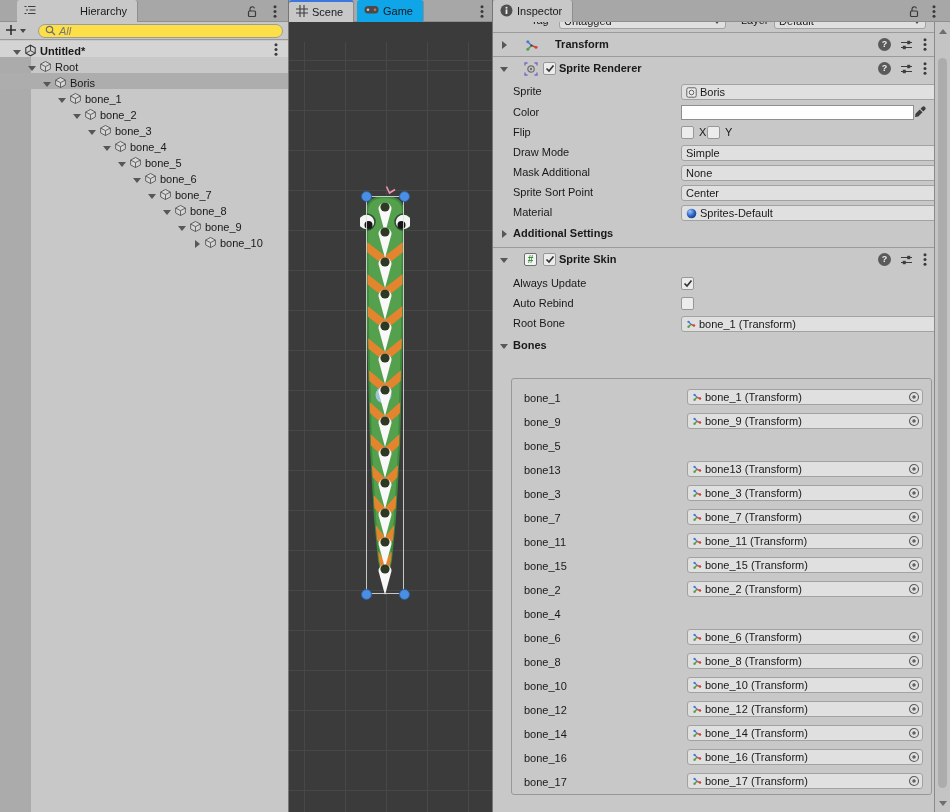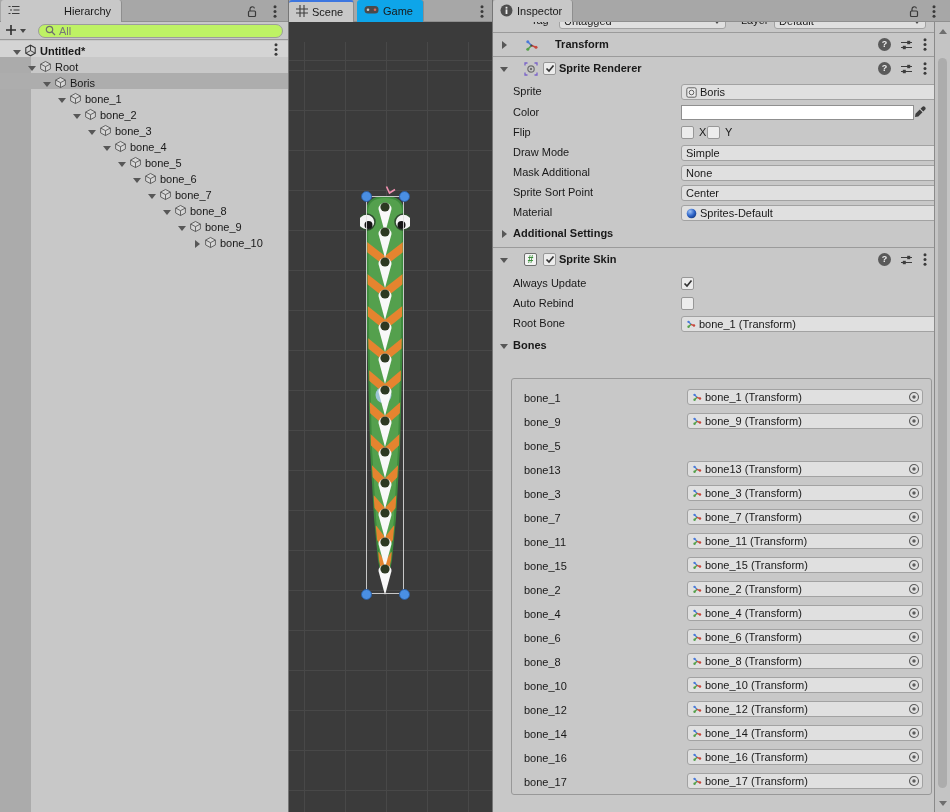--- a/index.html
+++ b/index.html
@@ -15,21 +15,21 @@
   .tabbar { position: absolute; top:0; left:0; right:0; height: 22px; background:#A7A7A7; border-bottom:1px solid #8F8F8F; }
   .tab { position:absolute; top:0; height:22px; display:flex; align-items:center; gap:4px; padding:0 10px 0 7px; background:#C8C8C8; border-right:1px solid #8E8E8E; border-radius:3px 3px 0 0; }
   .tab.inactive { background:#0ea5e9; }
   .tab.focused { border-top:2px solid #3C76E0; }
   .tabbar .bar-ico { position:absolute; top:4px; width:14px; height:14px; display:flex; align-items:center; justify-content:center; }
 
   
   .hierarchy { left:0; width:288px; background:#C8C8C8; }
   .h-toolbar { position:absolute; top:22px; left:0; right:0; height:18px; background:#C8C8C8; border-bottom:1px solid #9A9A9A; }
   .plusbtn { position:absolute; left:5px; top:2px; display:flex; align-items:center; gap:3px; height:14px; }
-  .searchbox { position:absolute; left:38px; right:5px; top:2px; height:14px; background:#bef264; border:1px solid #9C9C9C; border-radius:8px; display:flex; align-items:center; padding:0 6px; gap:3px; }
+  .searchbox { position:absolute; left:38px; right:5px; top:2px; height:14px; background:#fde047; border:1px solid #9C9C9C; border-radius:8px; display:flex; align-items:center; padding:0 6px; gap:3px;font-style:italic; }
   .searchbox .ph { color:#787878; }
   .gutter { position:absolute; left:0; top:57px; bottom:0; width:31px; background:#ABABAB; z-index:0; }
   .tree { position:absolute; top:41px; left:0; right:0; z-index:1; }
   .hrow { position:relative; height:16px; display:flex; align-items:flex-end; }
   .hrow.scene-row { background:#D4D4D4; font-weight:bold; }
   .hrow.selected { background:#ADADAD; }
   .hrow .hicon { width:14px; height:13px; flex:none; display:flex; align-items:center; justify-content:center; margin-left:1px; }
   .hrow .hlabel { margin-left:3px; white-space:nowrap; }
   .row-kebab { position:absolute; right:10px; top:2px; }
 
@@ -98,21 +98,21 @@
   .skinbox { display:inline-block; width:13px; height:13px; border:1px solid #6E6E6E; background:#F4F4F4; color:#3C8F3C; font-weight:bold; font-size:10px; line-height:11px; text-align:center; border-radius:2px; }
   .helpico { display:inline-block; width:13px; height:13px; border-radius:50%; background:#5A5A5A; color:#ECECEC; font-size:9px; font-weight:bold; text-align:center; line-height:13px; }
 </style>
 </head>
 <body>
 
 <div class="app">
 
   <section class="panel hierarchy">
     <div class="tabbar">
-      <div class="tab" style="left:1px;gap:44px;">
+      <div class="tab" style="left:17px;gap:44px;">
         <span><svg width="12" height="11" viewBox="0 0 12 11">
               <g stroke="#3D3D3D" stroke-width="1.2" fill="none">
                 <path d="M0.5 1.5h2M4 1.5h7.5M2 5h2M5.5 5h6M0.5 8.5h2M4 8.5h7.5"></path>
               </g>
             </svg></span>
         <span>Hierarchy</span>
       </div>
       <span class="bar-ico" style="left:245px;">
           <svg width="12" height="13" viewBox="0 0 12 13">
             <path d="M4 6V4a2.3 2.3 0 0 1 4.5-.6" fill="none" stroke="#3A3A3A" stroke-width="1.2"></path>
@@ -817,39 +817,20 @@
               </span>
       <span>bone_2 (Transform)</span>
       <span class="picker"><svg width="12" height="12">
                   <circle cx="6" cy="6" r="4.5" fill="none" stroke="#5C5C5C" stroke-width="1.1"></circle>
                   <circle cx="6" cy="6" r="1.7" fill="#5C5C5C"></circle>
                 </svg></span>
     </div>
   </div>
           <div class="bone-row">
     <span class="bone-name">bone_4</span>
-    <div class="objfield bone-field">
-      <span class="fldicon">
-                <svg width="10" height="10" viewBox="0 0 15 14">
-                  <g stroke-width="2" fill="none">
-                    <path d="M7.5 7.5 3.8 3.8" stroke="#4A79D9"></path>
-                    <path d="M7.5 7.5 3.8 11.2" stroke="#55A04B"></path>
-                    <path d="M7.5 7.5 12 9.3" stroke="#C8473C"></path>
-                  </g>
-                  <circle cx="3.8" cy="3.8" r="1.8" fill="#4A79D9"></circle>
-                  <circle cx="3.8" cy="11.2" r="1.8" fill="#55A04B"></circle>
-                  <circle cx="12" cy="9.3" r="1.8" fill="#C8473C"></circle>
-                </svg>
-              </span>
-      <span>bone_4 (Transform)</span>
-      <span class="picker"><svg width="12" height="12">
-                  <circle cx="6" cy="6" r="4.5" fill="none" stroke="#5C5C5C" stroke-width="1.1"></circle>
-                  <circle cx="6" cy="6" r="1.7" fill="#5C5C5C"></circle>
-                </svg></span>
-    </div>
   </div>
           <div class="bone-row">
     <span class="bone-name">bone_6</span>
     <div class="objfield bone-field">
       <span class="fldicon">
                 <svg width="10" height="10" viewBox="0 0 15 14">
                   <g stroke-width="2" fill="none">
                     <path d="M7.5 7.5 3.8 3.8" stroke="#4A79D9"></path>
                     <path d="M7.5 7.5 3.8 11.2" stroke="#55A04B"></path>
                     <path d="M7.5 7.5 12 9.3" stroke="#C8473C"></path>

